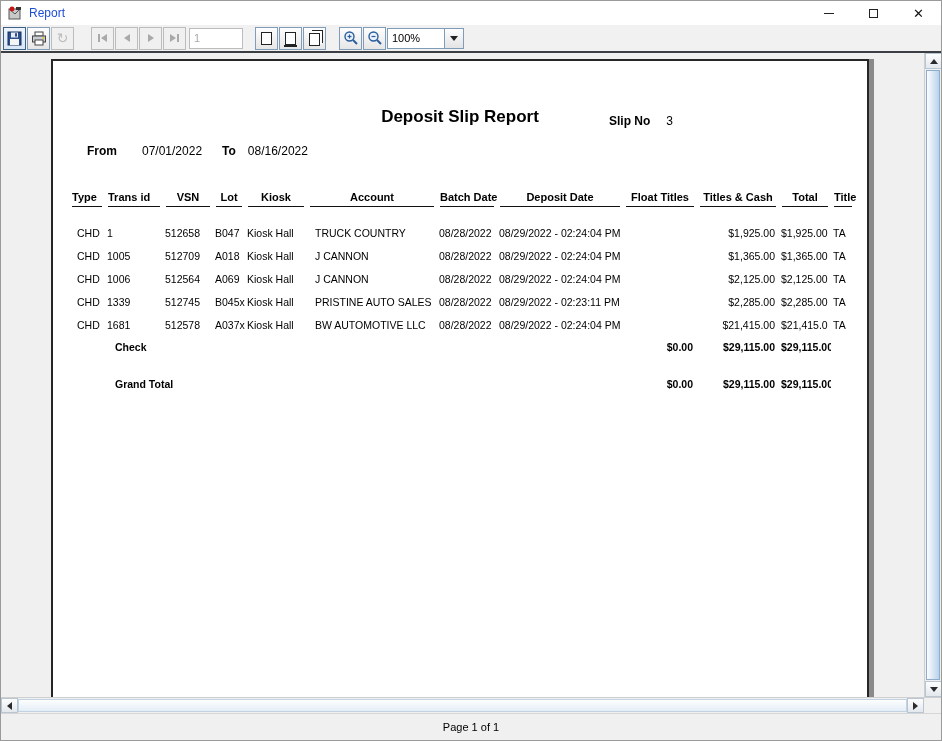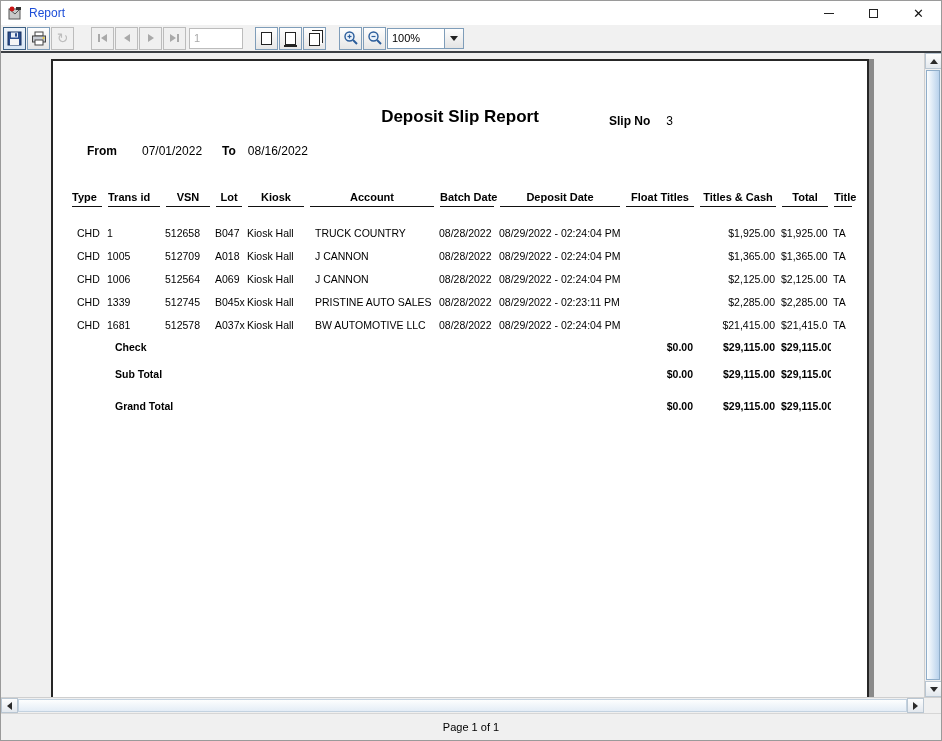--- a/index.html
+++ b/index.html
@@ -333,28 +333,20 @@
             <td></td>
             <td class="total-label" colspan="7">Check</td>
             <td class="money">$0.00</td>
             <td class="money">$29,115.00</td>
             <td class="money">$29,115.00</td>
             <td></td>
           </tr>
           <tr class="spacer-s">
               <td colspan="12"></td>
             </tr>
-          <tr class="total-row">
-            <td></td>
-            <td class="total-label" colspan="7">Sub Total</td>
-            <td class="money">$0.00</td>
-            <td class="money">$29,115.00</td>
-            <td class="money">$29,115.00</td>
-            <td></td>
-          </tr>
           <tr class="spacer-m">
               <td colspan="12"></td>
             </tr>
           <tr class="total-row">
             <td></td>
             <td class="total-label" colspan="7">Grand Total</td>
             <td class="money">$0.00</td>
             <td class="money">$29,115.00</td>
             <td class="money">$29,115.00</td>
             <td></td>

